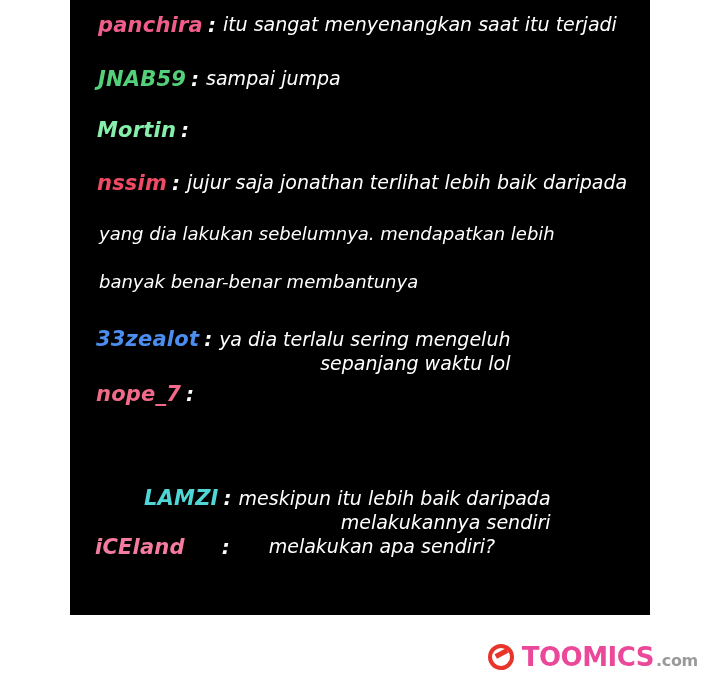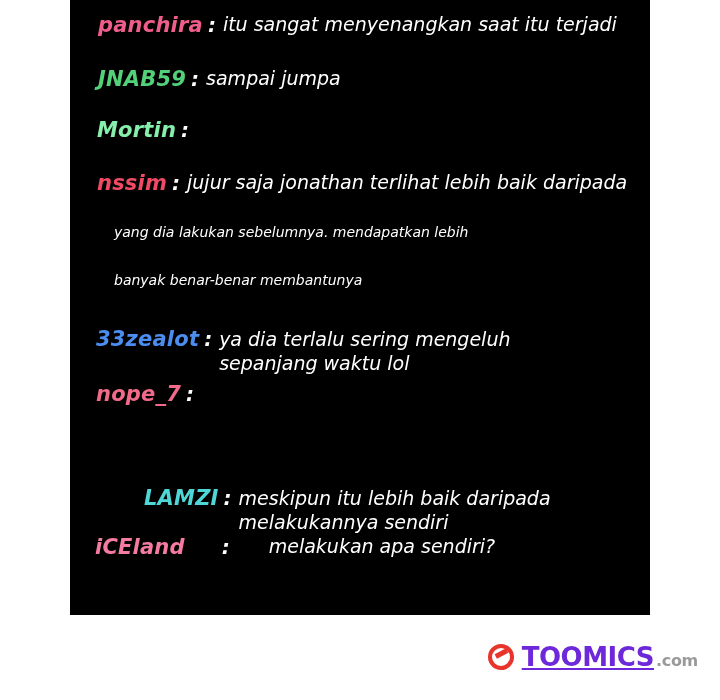--- a/index.html
+++ b/index.html
@@ -21,20 +21,21 @@
     width: 580px;
     height: 615px;
     background: #000000;
     overflow: hidden;
   }
   .msg {
     position: absolute;
     display: flex;
     align-items: flex-start;
     white-space: nowrap;
+    text-align: right;
   }
   .nick {
     font-family: "DejaVu Sans", sans-serif;
     font-style: italic;
     font-weight: 700;
     font-size: 21px;
     letter-spacing: 0.2px;
     line-height: 1.1;
   }
   .colon {
@@ -52,24 +53,23 @@
     font-style: italic;
     font-size: 19px;
     line-height: 1.15;
     white-space: pre-line;
   }
   .cont {
     position: absolute;
     color: #ffffff;
     font-family: "DejaVu Sans", sans-serif;
     font-style: italic;
-    font-size: 14px;
+    font-size: 18px;
     line-height: 1.15;
     white-space: nowrap;
-    margin-left: 15px;
   }
   .wrap-two {
     white-space: pre-line;
     line-height: 1.25;
   }
 
   
   #watermark {
     position: absolute;
     right: 22px;
@@ -98,24 +98,23 @@
     left: 7px; top: 9px;
     width: 13px;
     height: 5px;
     background: #e8342a;
     transform: rotate(-28deg);
   }
   #wm-text {
     font-family: "DejaVu Sans", sans-serif;
     font-weight: 700;
     font-size: 26px;
-    color: #6d28d9;
+    color: #ec4899;
     letter-spacing: -0.5px;
     line-height: 1;
-    text-decoration: underline;
   }
   #wm-suffix {
     font-family: "DejaVu Sans", sans-serif;
     font-weight: 700;
     font-size: 16px;
     color: #9a9a9a;
     letter-spacing: -0.3px;
     margin-left: 2px;
     margin-top: 8px;
     line-height: 1;

